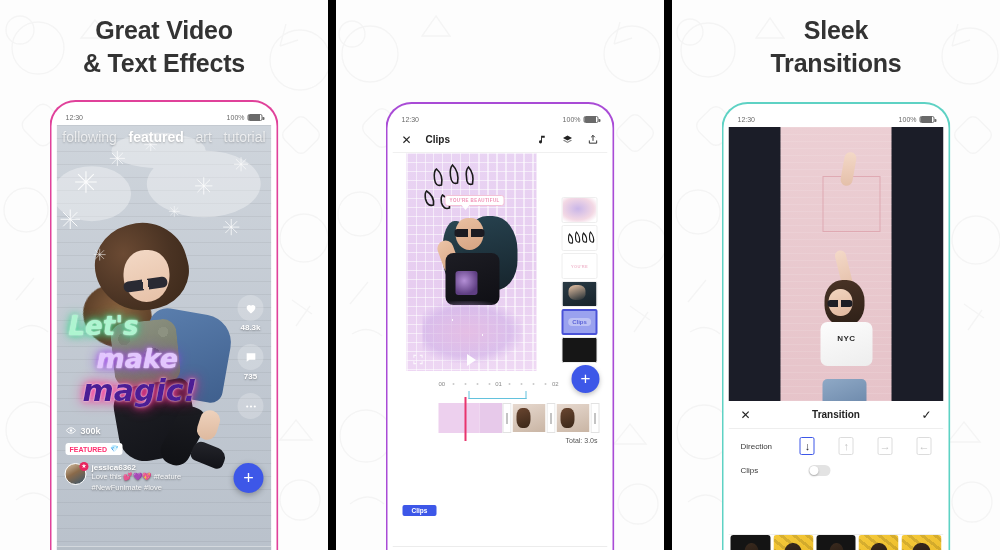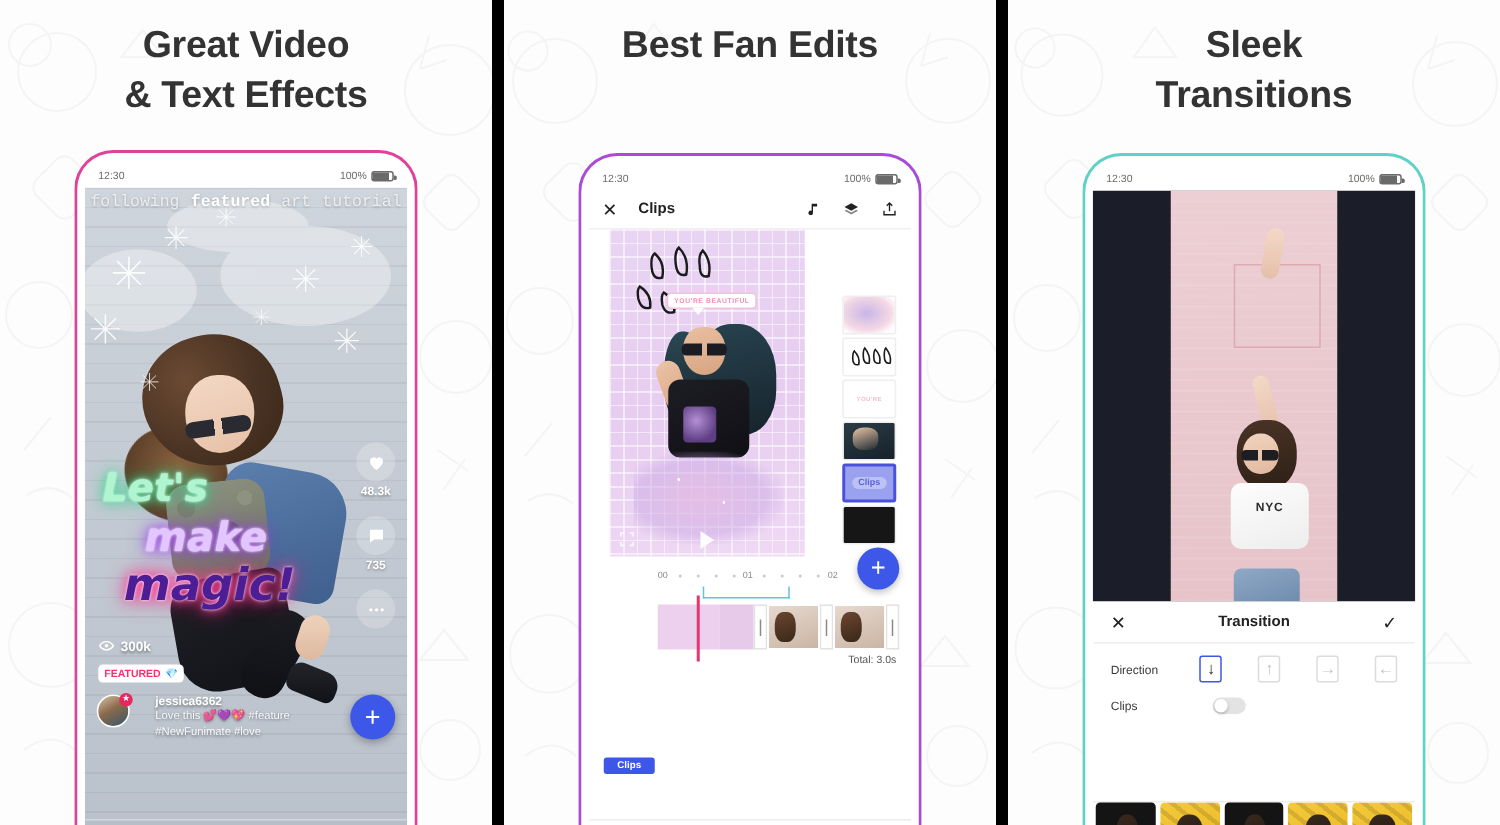--- a/index.html
+++ b/index.html
@@ -171,24 +171,23 @@
     width:20px; height:30px; border-radius:10px;
     background: linear-gradient(160deg,#f0d4bf,#dcb79c);
     transform: rotate(18deg);
   }
 
   .sparkles { position:absolute; inset:0; pointer-events:none; }
 
   .feed-tabs {
     position:absolute; top:4px; left:0; right:0;
     display:flex; justify-content:space-around; align-items:center;
-    font-size:11px; color:rgba(255,255,255,0.72);
+    font-size:14px; color:rgba(255,255,255,0.72);
     text-shadow: 0 1px 2px rgba(0,0,0,0.25);
     z-index:4;
-    font-family:Liberation Mono, monospace;
   }
   .feed-tabs .active { color:#ffffff; font-weight:bold; }
 
   .neon {
     position:absolute; z-index:5;
     font-family:"DejaVu Sans", sans-serif;
     font-style:italic; font-weight:bold;
   }
   .neon-1 { left:12px; top:186px; font-size:26px; color:#aef5d0;
     text-shadow:0 0 2px #fff,0 0 6px #4ae29a,0 0 12px #23c97e; }
@@ -214,21 +213,21 @@
     text-shadow:0 1px 2px rgba(0,0,0,0.4);
   }
   .featured-badge {
     position:absolute;left:9px;top:318px;z-index:5;
     background:#fff;border-radius:3px;padding:2px 4px;
     font-size:7px;font-weight:bold;color:#ff2d6f;
     display:flex;align-items:center;gap:3px;
   }
   .caption-row {
     position:absolute;left:8px;top:338px;right:46px;z-index:5;
-    display:flex;gap:17px;align-items:flex-start;
+    display:flex;gap:5px;align-items:flex-start;
   }
   .avatar {
     width:22px;height:22px;border-radius:50%;flex:0 0 auto;
     background:linear-gradient(150deg,#d7c3a8,#8a6a4a 45%,#37556d);
     border:1.5px solid #fff; position:relative;
   }
   .avatar .star {
     position:absolute;right:-3px;top:-2px;width:9px;height:9px;border-radius:50%;
     background:#e8255f;color:#fff;font-size:6px;line-height:9px;text-align:center;
   }
@@ -627,21 +626,20 @@
         <circle cx="306" cy="244" r="24"></circle>
         <path d="M294 306 l20 14 M298 332 l14 -20"></path>
         <circle cx="30" cy="436" r="26"></circle>
         <path d="M294 424 l16 20 -32 0 z"></path>
         <circle cx="302" cy="504" r="20"></circle>
         <path d="M14 504 q18 -14 34 0"></path>
       </g>
     </svg>
 
     <div class="headline">
-      <div>Best Fan Edits</div>
     </div>
 
     <div class="phone" id="phone-2">
       <div class="phone-inner">
 
         <div class="statusbar">
           <span>12:30</span>
           <span class="sb-right">
             <span>100%</span>
             <span class="battery"></span>

